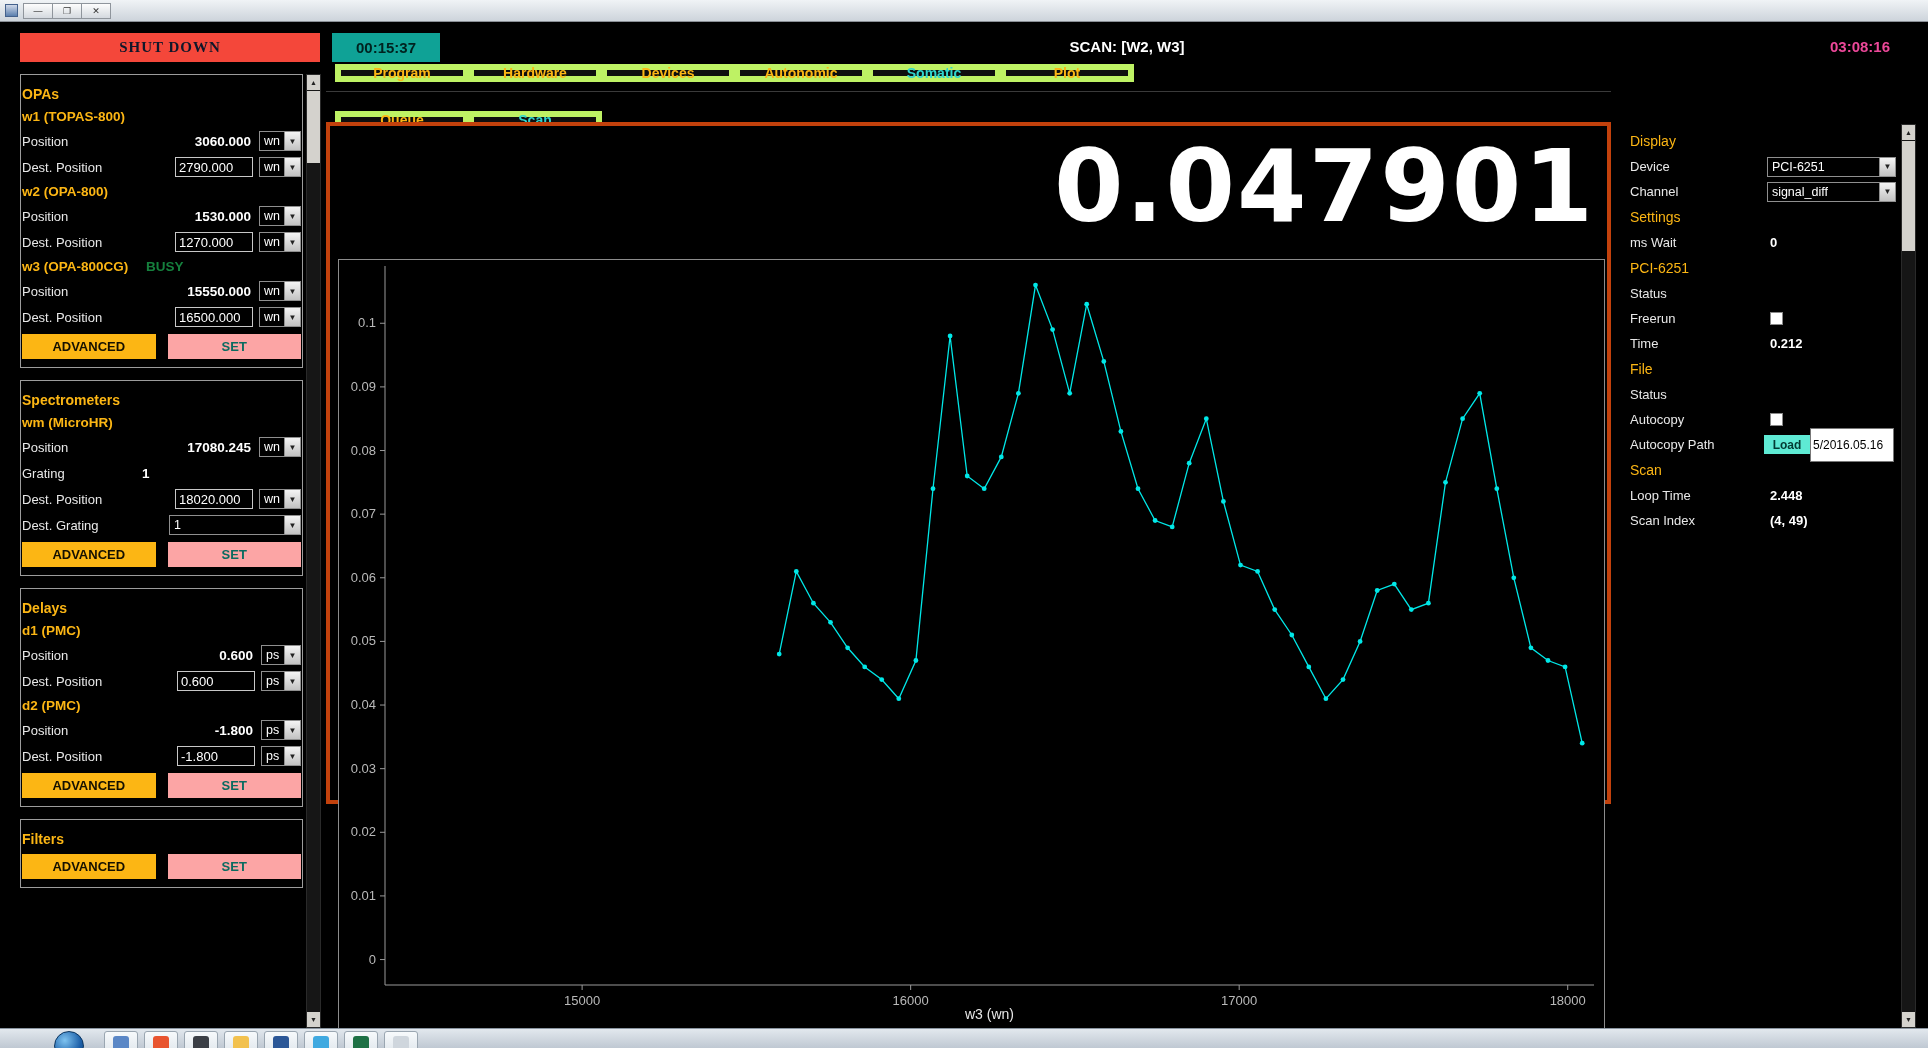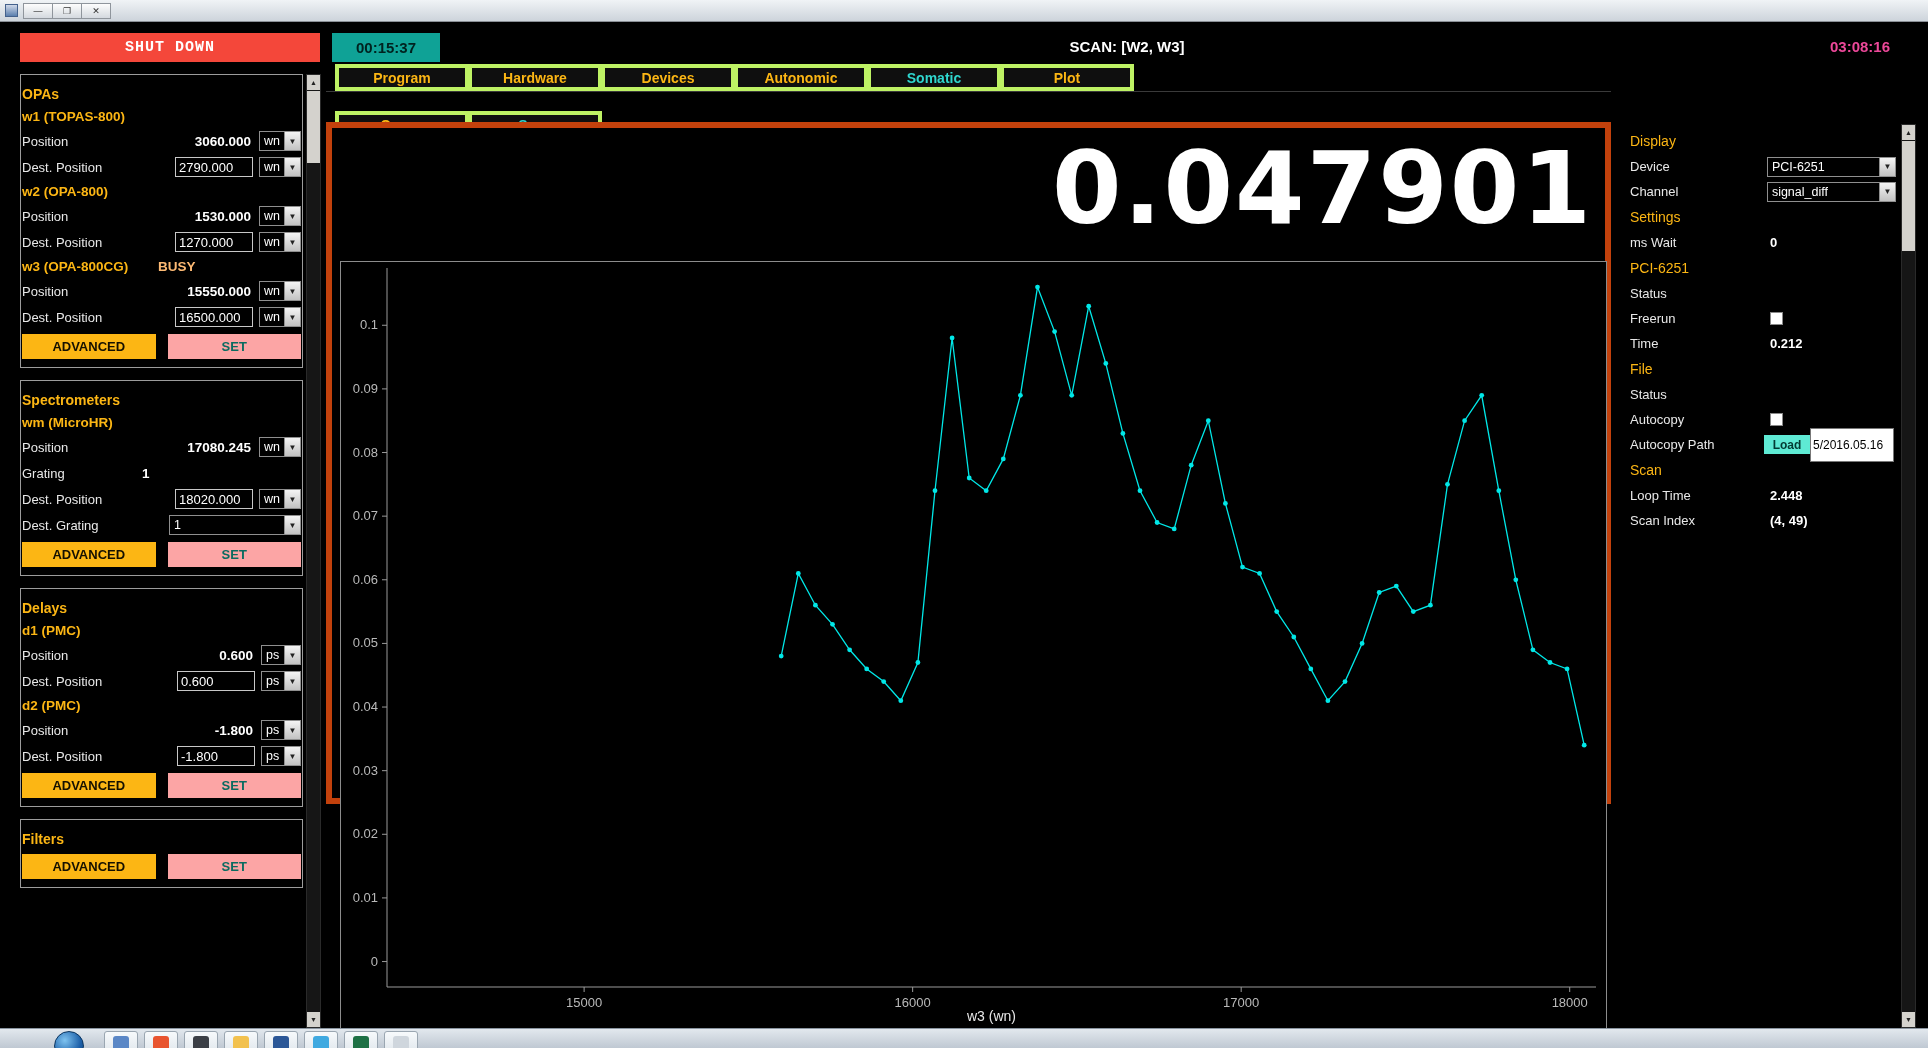--- a/index.html
+++ b/index.html
@@ -14,43 +14,43 @@
     background:linear-gradient(#cfd8e8,#5b7fae);display:inline-block}
   .title-text{flex:1;white-space:nowrap;overflow:hidden}
   .win-btns{display:flex}
   .win-btn{width:30px;height:16px;margin-left:-1px;border:1px solid #8f959c;
     background:linear-gradient(#fdfdfd,#d4d9df);color:#333;font-size:9px;
     display:flex;align-items:center;justify-content:center;cursor:default}
 
   
   .app-header{position:absolute;left:0;top:22px;width:1928px;height:42px;background:#000}
   .shutdown{position:absolute;left:20px;top:11px;width:300px;height:29px;border:none;
-    background:#f4473a;color:#ffffff;font-weight:bold;font-size:15px;letter-spacing:1px;
-    font-family:Liberation Mono, monospace}
+    background:#f4473a;color:#0f172a;font-weight:bold;font-size:15px;letter-spacing:1px;
+    font-family:Liberation Serif, serif}
   .timer{position:absolute;left:332px;top:11px;width:108px;height:29px;background:#0fa296;
     color:#00221f;font-weight:bold;font-size:15px;display:flex;align-items:center;justify-content:center}
   .scan-label{position:absolute;left:1127px;top:16px;transform:translateX(-50%);
     font-weight:bold;font-size:15px;color:#fff}
   .clock{position:absolute;right:38px;top:16px;font-weight:bold;font-size:15px;color:#ec4899}
 
   
   .tabs{position:absolute;left:326px;width:1285px;height:28px;display:flex;
     padding-left:9px;border-bottom:1px solid #3a3a3a}
   .tabs.row1{top:64px}
   .tabs.row2{top:111px}
-  .tab{width:134px;height:27px;display:flex;align-items:center;justify-content:center;
-    font-size:14px;font-weight:bold;color:#fcb614;background:#0f0f0f;border:4px solid #bef264;margin-right:-1px}
+  .tab{width:134px;height:18px;display:flex;align-items:center;justify-content:center;
+    font-size:14px;font-weight:bold;color:#fcb614;background:#0f0f0f;border:6px solid #bef264;margin-right:-1px}
   .tab.sel{color:#2fd6ce}
 
   
   .sidebar{position:absolute;left:20px;top:74px;width:283px;display:flex;flex-direction:column;gap:12px}
   .group{border:1px solid #9c9c9c;background:#000;padding:8px 1px}
   .g-title{color:#fcb614;font-weight:bold;font-size:14px;height:22px;line-height:22px}
   .hw-name{color:#fcb614;font-weight:bold;font-size:13.5px;height:23px;line-height:23px}
-  .busy{color:#fdba74;margin-left:26px}
+  .busy{color:#15803d;margin-left:14px}
   .row{display:flex;align-items:center;height:26px}
   .lbl{flex:1;font-size:13px;color:#e8e8e8}
   .row-fixed .lbl{flex:none;width:120px}
   .val{font-weight:bold;font-size:13.5px;color:#fff;margin-right:8px;white-space:nowrap}
   .inp{width:78px;height:20px;background:#000;border:1px solid #c8c8c8;color:#fff;
     font-size:13px;padding:0 3px;margin-right:6px;font-family:"Liberation Sans",sans-serif}
   .combo{display:inline-flex;align-items:stretch;height:20px;border:1px solid #8f8f8f;background:#000}
   .combo-t{padding:0 4px;font-size:12.5px;min-width:22px;display:flex;align-items:center;color:#fff}
   .combo-a{width:16px;background:linear-gradient(#f4f4f4,#c2c2c2);color:#222;
     display:flex;align-items:center;justify-content:center;border-left:1px solid #8f8f8f}
@@ -71,21 +71,21 @@
   .vs-btn.up{top:0}.vs-btn.up::before{content:"▲"}
   .vs-btn.down{bottom:0}.vs-btn.down::before{content:"▼"}
   .vs-thumb{position:absolute;left:0;width:13px;background:#d4d2cd}
   .sb-left{left:306px;top:74px;height:954px}
   .sb-left .vs-thumb{top:16px;height:72px}
   .sb-right{left:1901px;top:124px;height:904px}
   .sb-right .vs-thumb{top:16px;height:110px}
 
   
   .center{position:absolute;left:326px;top:122px;width:1285px;height:682px;
-    border:6px solid #c2410c;background:#000}
+    border:4px solid #c2410c;background:#000}
   .big-num{position:absolute;top:8px;right:12px;font-size:100px;font-weight:bold;
     color:#fff;line-height:1.05;letter-spacing:2px;font-family:"DejaVu Sans",sans-serif}
   .plot-box{position:absolute;left:8px;top:133px;width:1267px;height:771px;
     border:1px solid #8c8c8c;background:#000}
   svg{display:block}
   svg text{font-family:"Liberation Sans",sans-serif}
 
   
   .rpanel{position:absolute;left:1630px;top:128px;width:266px}
   .r-head{color:#fcb614;font-weight:normal;font-size:14px;height:26px;line-height:26px}

